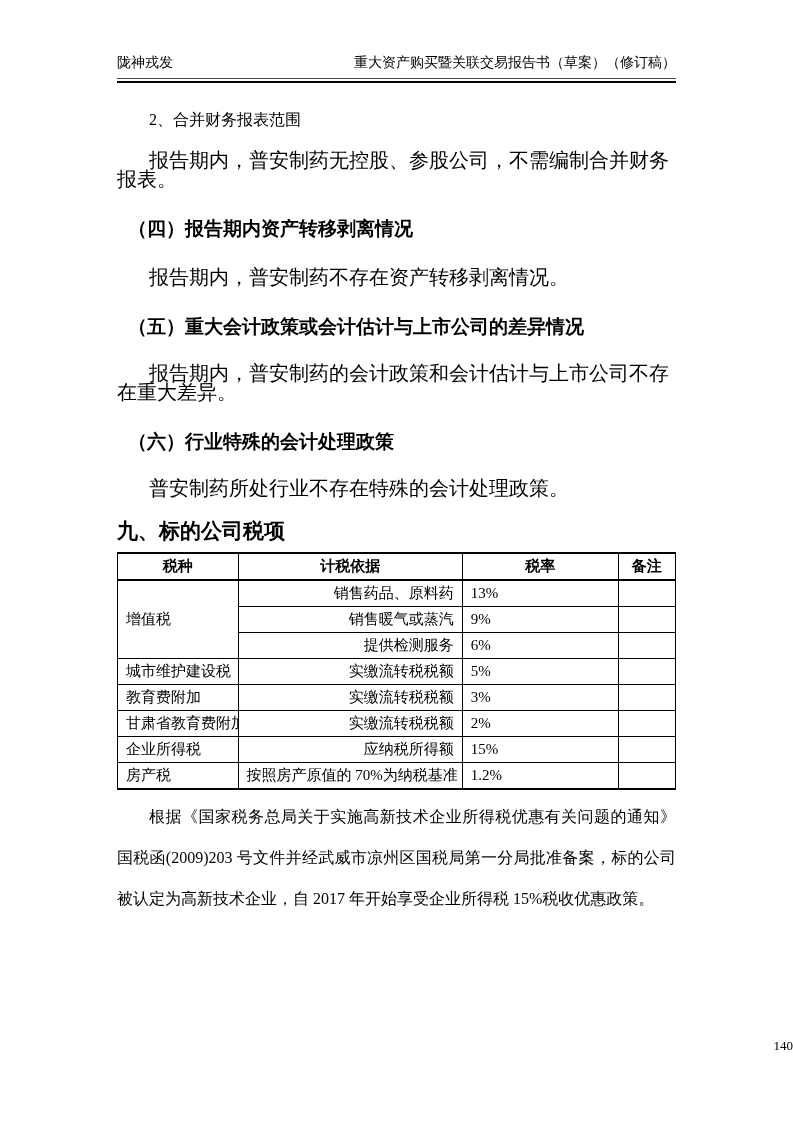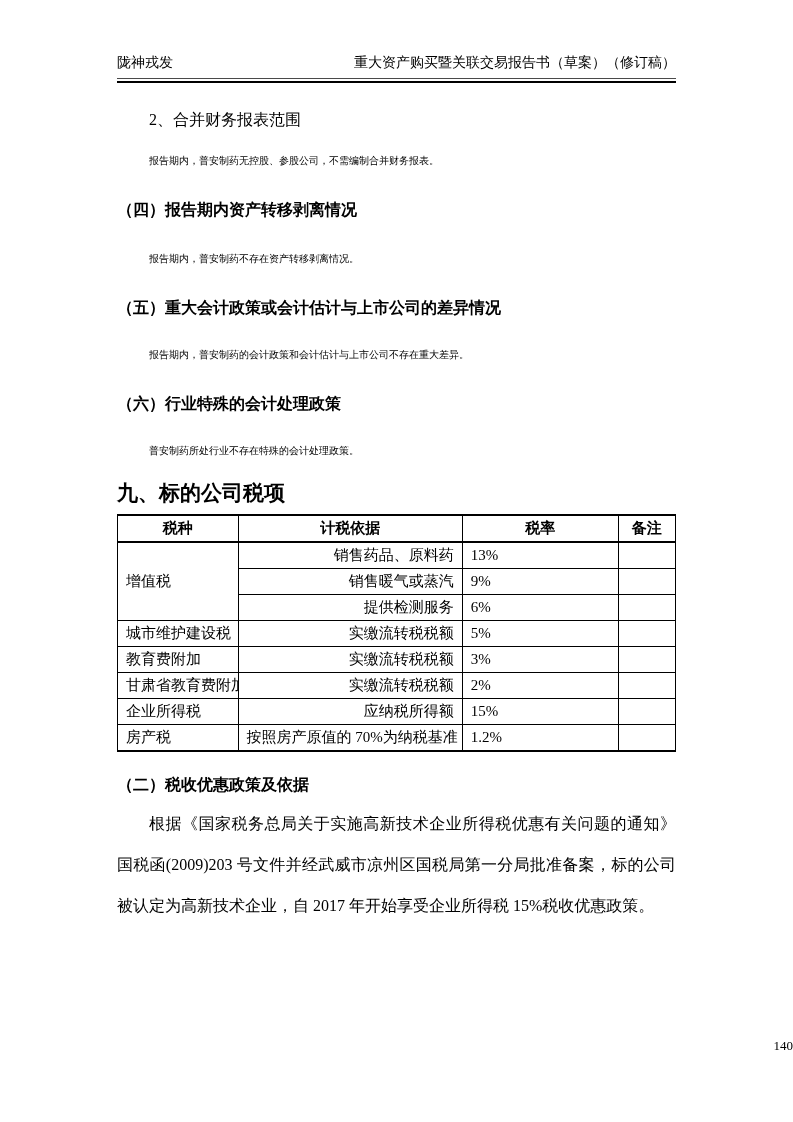--- a/index.html
+++ b/index.html
@@ -34,32 +34,32 @@
   .h-l1 {
     font-family: "Liberation Sans", "DejaVu Sans", sans-serif;
     font-weight: bold;
     font-size: 21px;
     line-height: 26px;
     margin: 0;
   }
   .h-l2 {
     font-family: "Liberation Sans", "DejaVu Sans", sans-serif;
     font-weight: bold;
-    font-size: 16px;
+    font-size: 19px;
     line-height: 24px;
-    margin: 0;
+    margin: 11px;
   }
   .sub-heading {
     font-size: 16px;
     line-height: 19px;
     text-indent: 32px;
     margin: 0;
   }
   .body-p {
-    font-size: 10px;
+    font-size: 20px;
     line-height: 19px;
     text-indent: 32px;
     margin: 0;
   }
   .body-p-multi {
     font-size: 16px;
     line-height: 41px;
     text-indent: 32px;
     text-align: justify;
     margin: 0;
@@ -191,20 +191,19 @@
       </tr>
       <tr class="last">
         <td class="c-tax">房产税</td>
         <td class="c-basis">按照房产原值的 70%为纳税基准</td>
         <td class="c-rate">1.2%</td>
         <td class="c-note"></td>
       </tr>
     </tbody>
   </table>
 
-  <h3 class="h-l2" style="margin-top:21px">（二）税收优惠政策及依据</h3>
 
   <p class="body-p-multi" style="margin-top:6px">根据《国家税务总局关于实施高新技术企业所得税优惠有关问题的通知》国税函(2009)203 号文件并经武威市凉州区国税局第一分局批准备案，标的公司被认定为高新技术企业，自 2017 年开始享受企业所得税 15%税收优惠政策。</p>
 
 
   <div class="page-footer">140</div>
 
 </div>
 
 </body></html>

